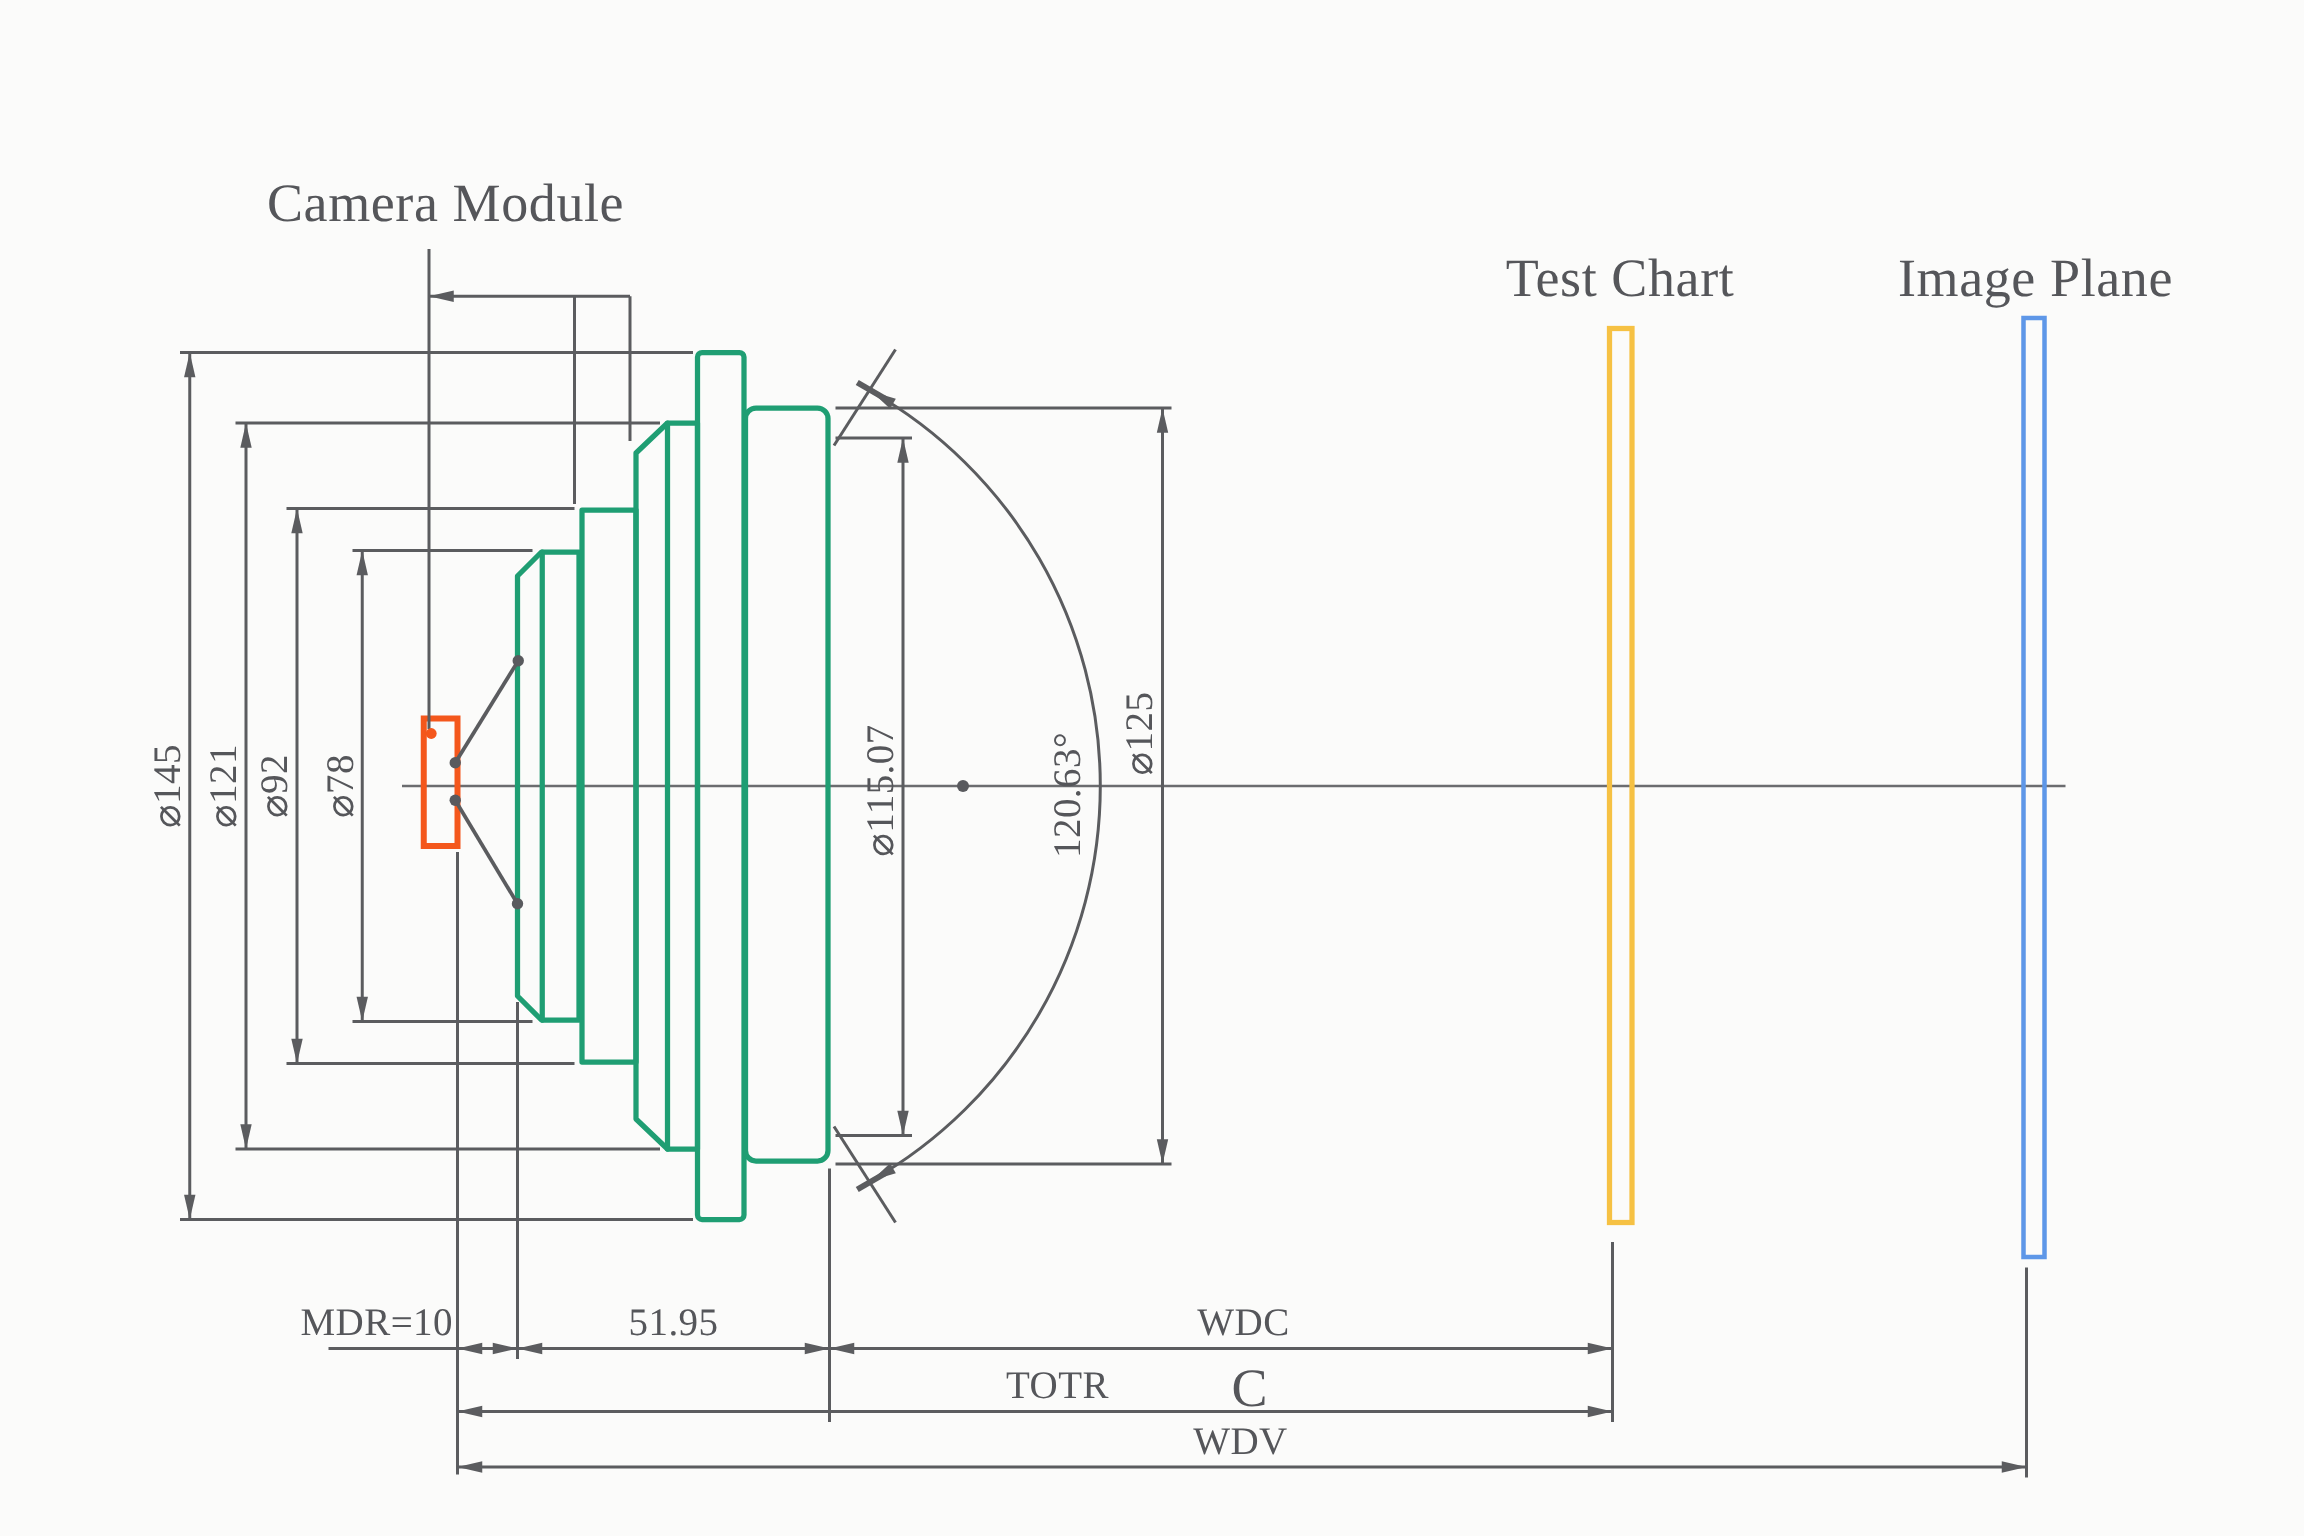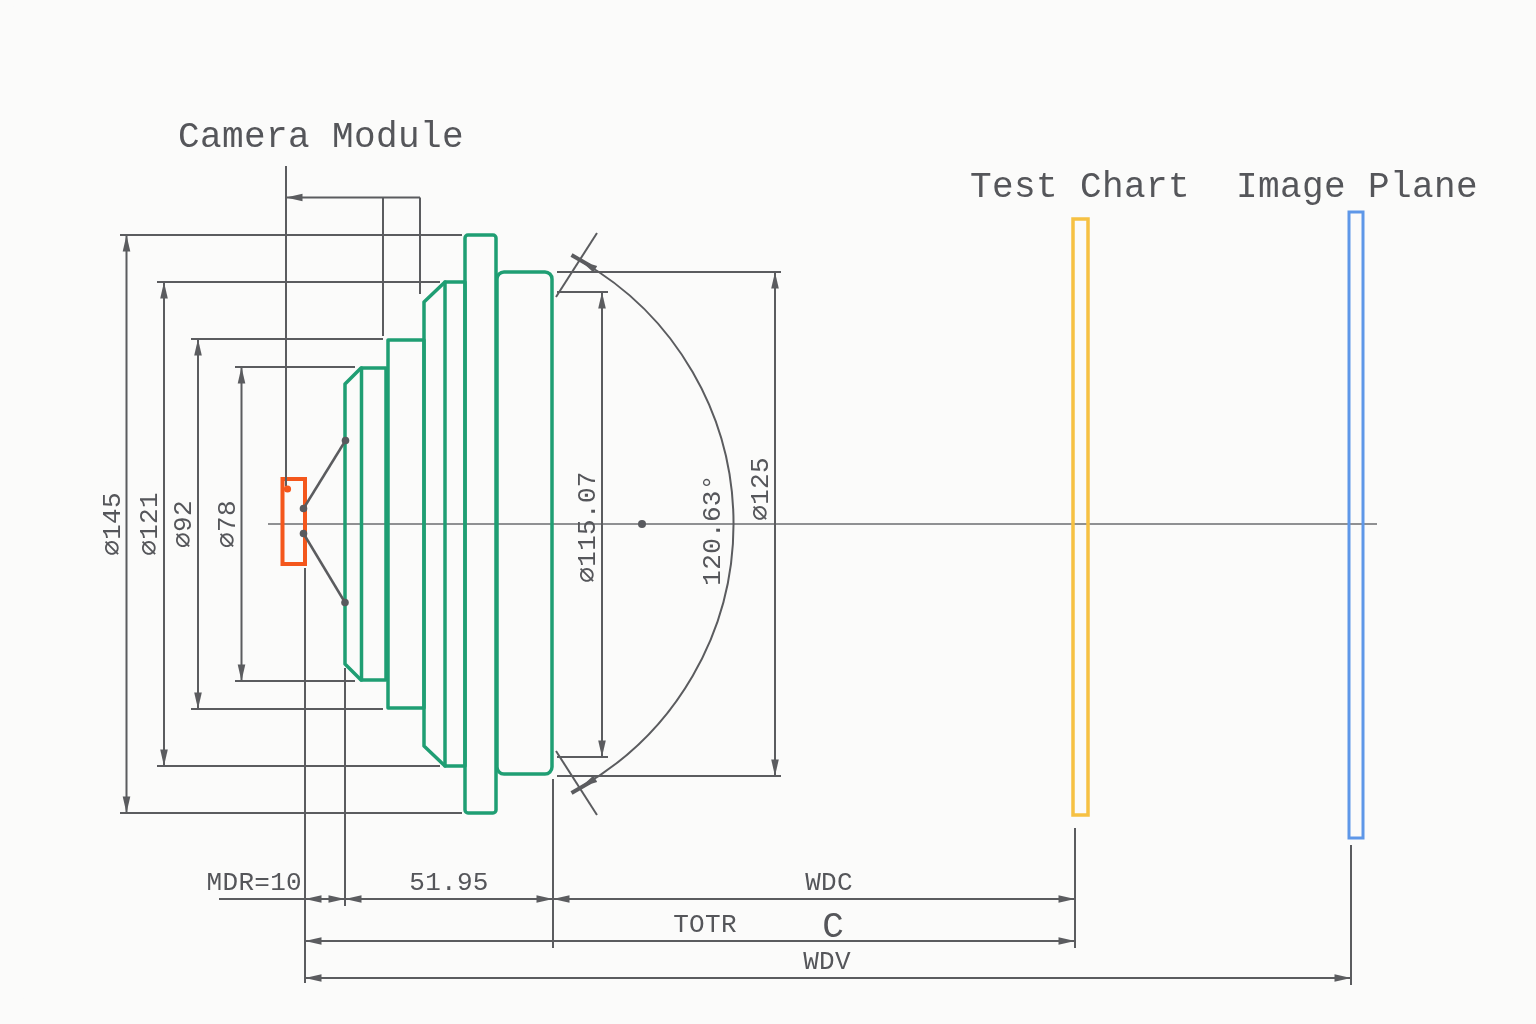--- a/index.html
+++ b/index.html
@@ -1,17 +1,17 @@
 <!DOCTYPE html>
 <html><head>
 <meta charset="utf-8">
 <style>
   html,body{margin:0;padding:0;background:#fbfbfa;}
   .stage{position:relative;width:1536px;height:1000px;background:#fbfbfa;overflow:hidden;
-         font-family:Liberation Mono, monospace;border-radius:32px;}
+         font-family:Liberation Serif, serif;border-radius:32px;}
   svg{display:block}
   .gray{stroke:#5b5c5f;fill:none}
   .thin{stroke-width:2}
   .axis{stroke:#6b6c6f;stroke-width:1.6}
   .lbl{fill:#55565a;font-size:26px;letter-spacing:.3px}
   .title{fill:#55565a;font-size:36px;letter-spacing:.4px}
   .biglbl{fill:#55565a;font-size:36px}
   .mid{text-anchor:middle}
   .end{text-anchor:end}
   .dot{fill:#595a5e;stroke:none}

